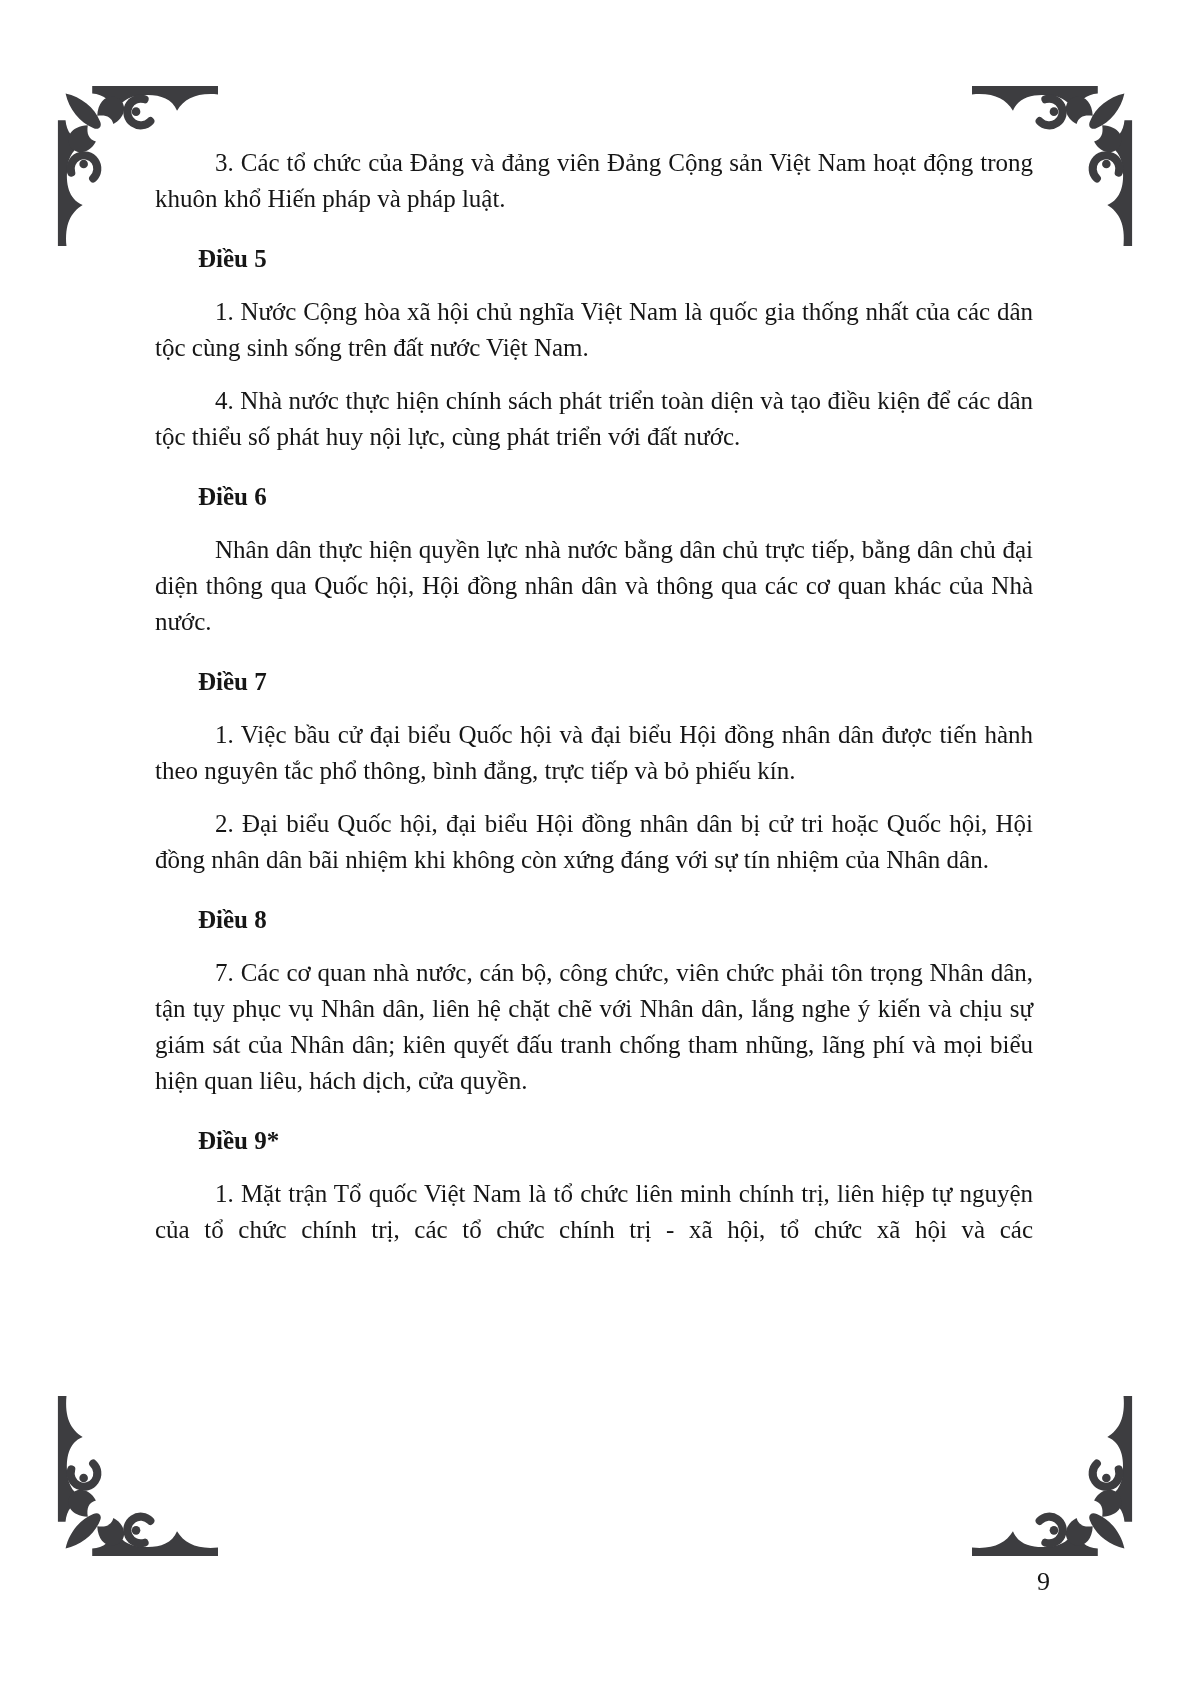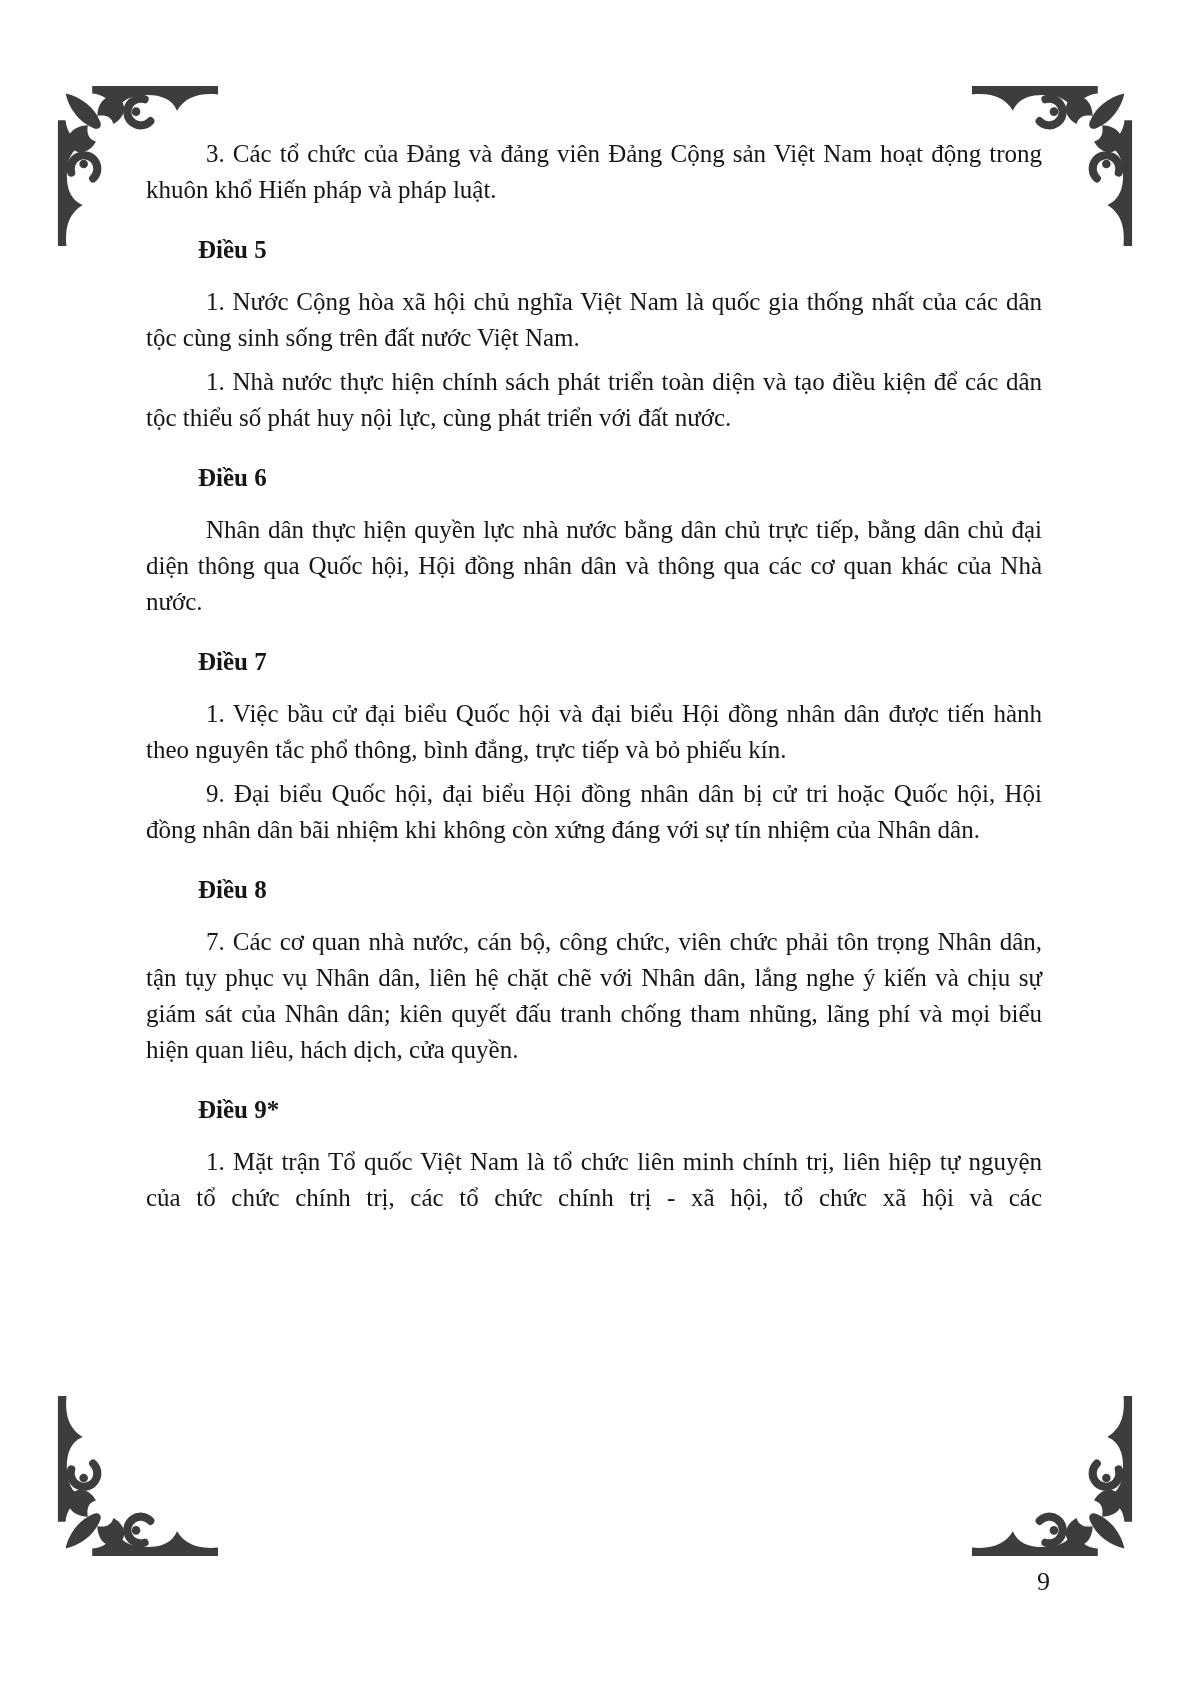--- a/index.html
+++ b/index.html
@@ -19,21 +19,21 @@
   .content {
     position: absolute;
     left: 138px;
     top: 128px;
     width: 912px;
     font-size: 25px;
     line-height: 36px;
     text-align: justify;
   }
   .para {
-    margin: 8px;
+    margin: 17px;
     text-indent: 60px;
   }
   .heading {
     margin: 24px 0 16px 0;
     text-indent: 60px;
     font-weight: 700;
   }
   .italic {
   }
   .justify-last {
@@ -102,26 +102,26 @@
   <div class="corner corner-br">
     <svg viewBox="0 0 170 170">
         <use href="#corner-flourish"></use>
       </svg>
   </div>
 
   <div class="content">
     <p class="para">3. Các tổ chức của Đảng và đảng viên Đảng Cộng sản Việt Nam hoạt động trong khuôn khổ Hiến pháp và pháp luật.</p>
     <p class="heading">Điều 5</p>
     <p class="para">1. Nước Cộng hòa xã hội chủ nghĩa Việt Nam là quốc gia thống nhất của các dân tộc cùng sinh sống trên đất nước Việt Nam.</p>
-    <p class="para">1. Nhà nước thực hiện chính sách phát triển toàn diện và tạo điều kiện để các dân tộc thiểu số phát huy nội lực, cùng phát triển với đất nước.</p>
+    <p class="para">4. Nhà nước thực hiện chính sách phát triển toàn diện và tạo điều kiện để các dân tộc thiểu số phát huy nội lực, cùng phát triển với đất nước.</p>
     <p class="heading">Điều 6</p>
     <p class="para">Nhân dân thực hiện quyền lực nhà nước bằng dân chủ trực tiếp, bằng dân chủ đại diện thông qua Quốc hội, Hội đồng nhân dân và thông qua các cơ quan khác của Nhà nước.</p>
     <p class="heading">Điều 7</p>
     <p class="para">1. Việc bầu cử đại biểu Quốc hội và đại biểu Hội đồng nhân dân được tiến hành theo nguyên tắc phổ thông, bình đẳng, trực tiếp và bỏ phiếu kín.</p>
-    <p class="para">9. Đại biểu Quốc hội, đại biểu Hội đồng nhân dân bị cử tri hoặc Quốc hội, Hội đồng nhân dân bãi nhiệm khi không còn xứng đáng với sự tín nhiệm của Nhân dân.</p>
+    <p class="para">2. Đại biểu Quốc hội, đại biểu Hội đồng nhân dân bị cử tri hoặc Quốc hội, Hội đồng nhân dân bãi nhiệm khi không còn xứng đáng với sự tín nhiệm của Nhân dân.</p>
     <p class="heading">Điều 8</p>
     <p class="para">7. Các cơ quan nhà nước, cán bộ, công chức, viên chức phải tôn trọng Nhân dân, tận tụy phục vụ Nhân dân, liên hệ chặt chẽ với Nhân dân, lắng nghe ý kiến và chịu sự giám sát của Nhân dân; kiên quyết đấu tranh chống tham nhũng, lãng phí và mọi biểu hiện quan liêu, hách dịch, cửa quyền.</p>
     <p class="heading italic">Điều 9*</p>
     <p class="para italic justify-last">1. Mặt trận Tổ quốc Việt Nam là tổ chức liên minh chính trị, liên hiệp tự nguyện của tổ chức chính trị, các tổ chức chính trị - xã hội, tổ chức xã hội và các</p>
   </div>
 
   <div class="page-number">9</div>
 
 </div>
 

